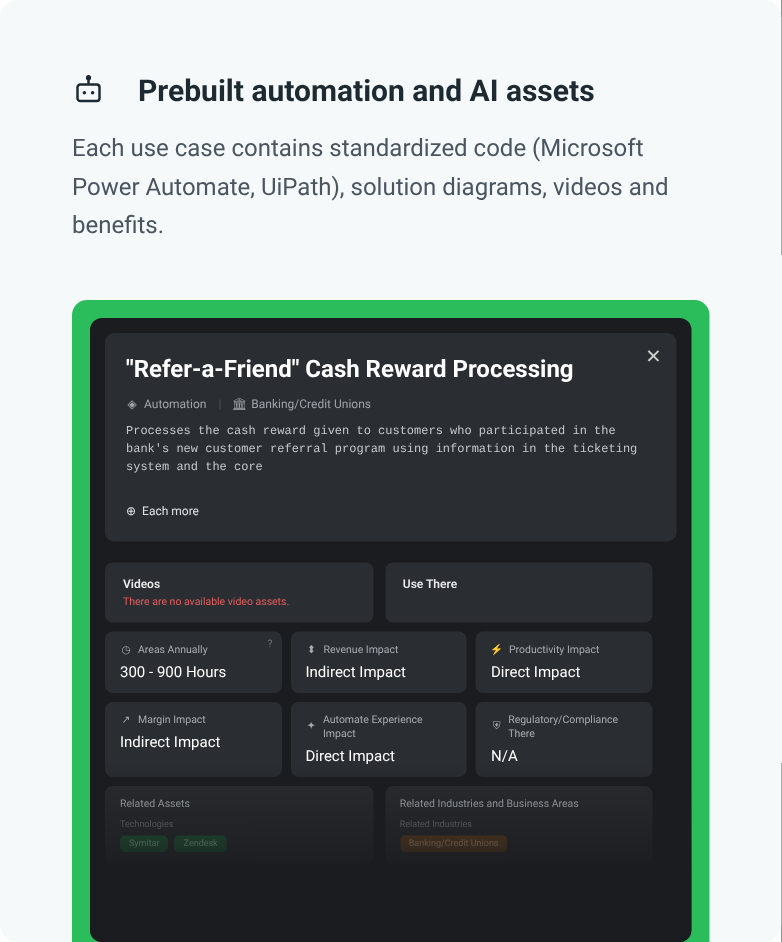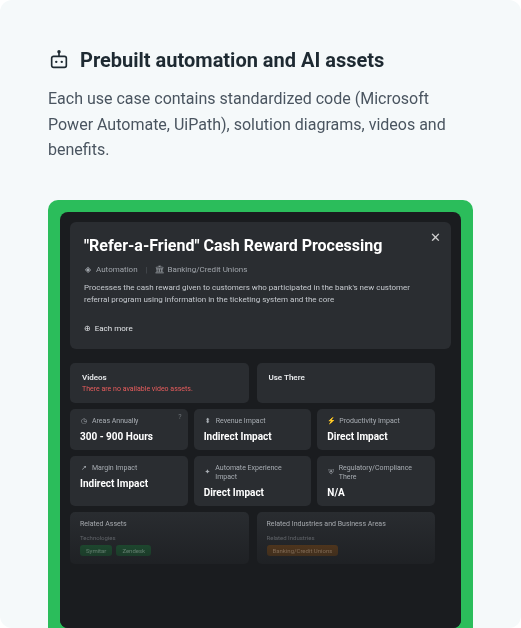--- a/index.html
+++ b/index.html
@@ -18,21 +18,21 @@
       background: #f5f9fa;
       border-radius: 12px;
       padding: 48px 48px 0 48px;
       width: 521px;
       height: 628px;
       position: relative;
     }
     .header-row {
       display: flex;
       align-items: center;
-      gap: 10px;
+      gap: 22px;
       margin-bottom: 14px;
     }
     .bot-icon {
       width: 22px;
       height: 22px;
       flex-shrink: 0;
     }
     .bot-icon svg {
       width: 100%;
       height: 100%;
@@ -105,20 +105,21 @@
       gap: 4px;
     }
     .meta-sep {
       color: #50555a;
     }
     .panel-desc {
       font-size: 8px;
       line-height: 1.5;
       color: #c5c9ce;
       margin-bottom: 10px;
+      font-family: Liberation Mono, monospace;
     }
     .show-more {
       display: inline-flex;
       align-items: center;
       gap: 4px;
       font-size: 8px;
       color: #e0e3e6;
     }
     .content-area {
       padding: 4px 26px 0 10px;
@@ -164,21 +165,21 @@
       font-size: 7px;
       color: #a8adb3;
       display: flex;
       align-items: center;
       gap: 4px;
       margin-bottom: 5px;
       line-height: 1.3;
     }
     .metric-value {
       font-size: 10px;
-      font-weight: 700;
+      font-weight: 400;
       color: #ffffff;
     }
     .info-badge {
       position: absolute;
       top: 4px;
       right: 6px;
       font-size: 7px;
       color: #70757a;
     }
     .fade-overlay {

